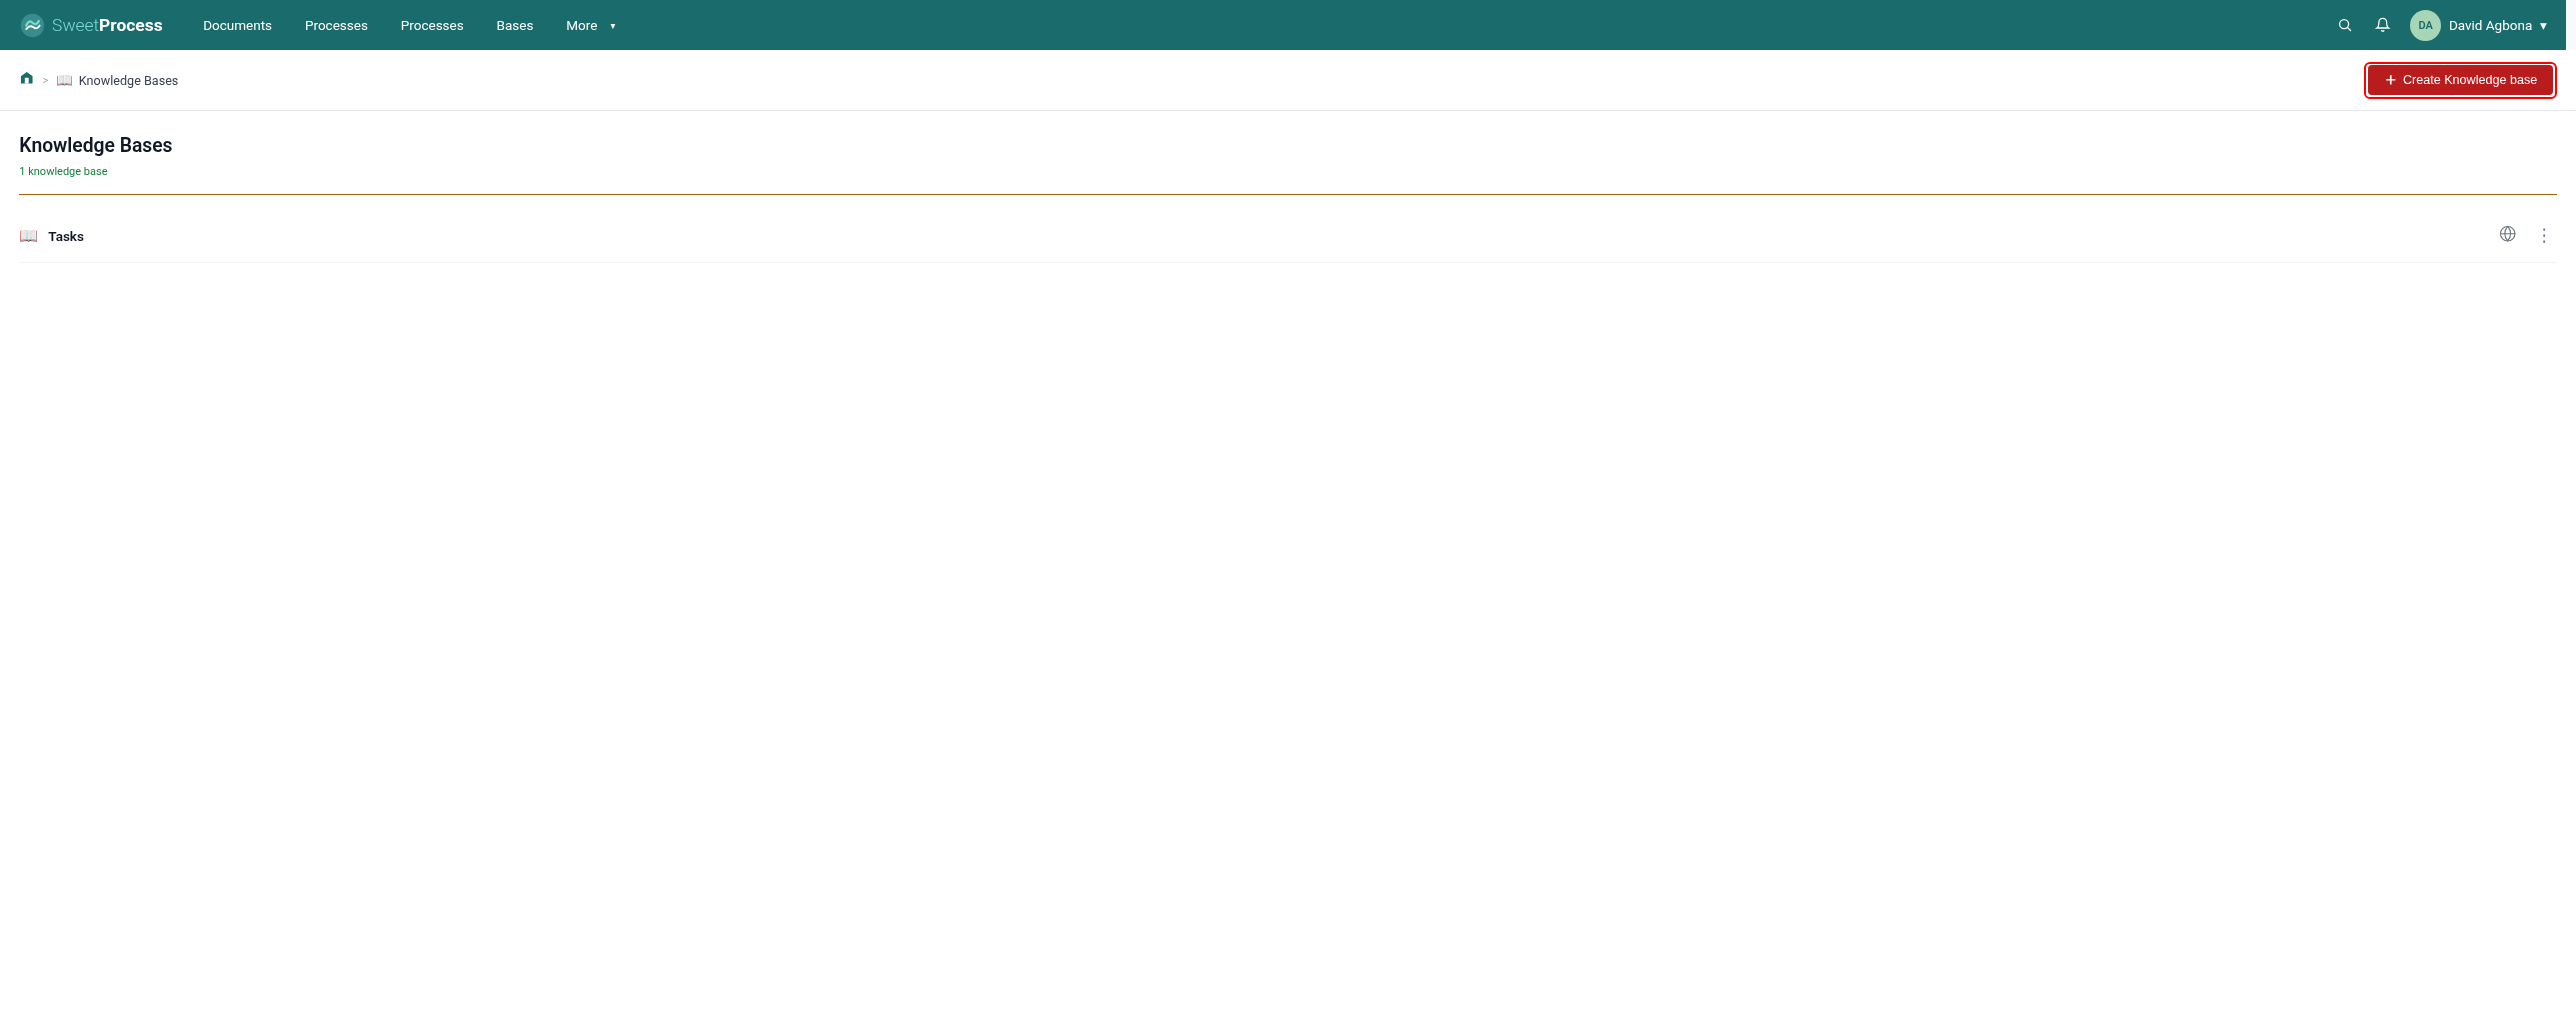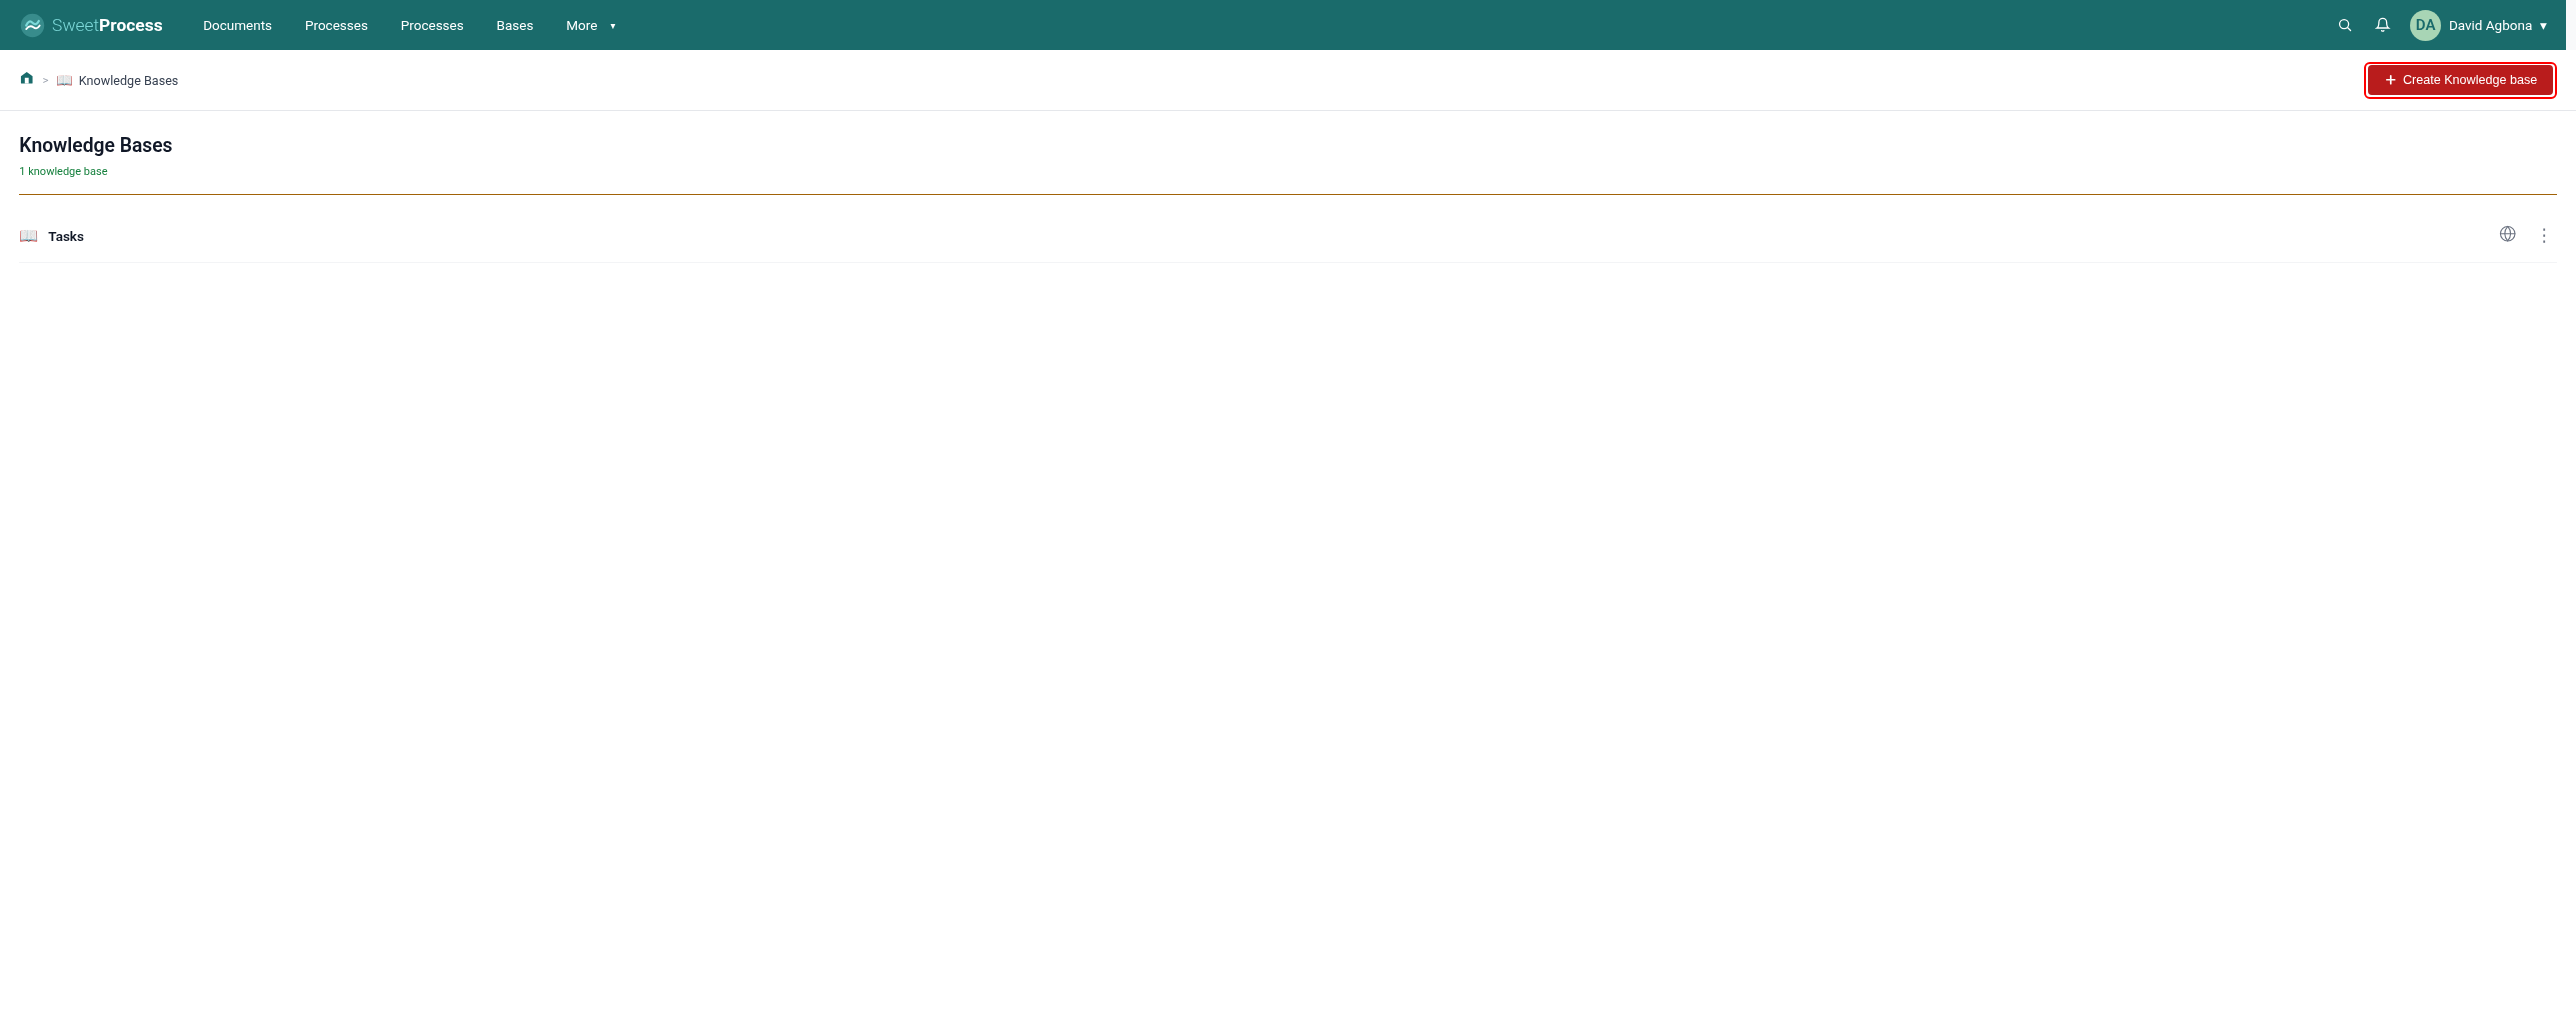--- a/index.html
+++ b/index.html
@@ -109,21 +109,21 @@
     }
 
     .user-avatar {
       width: 31px;
       height: 31px;
       border-radius: 50%;
       background: #a8d5b5;
       display: flex;
       align-items: center;
       justify-content: center;
-      font-size: 15px;
+      font-size: 11px;
       font-weight: 600;
       color: #1a6b6b;
     }
 
     
     .breadcrumb-bar {
       margin-top: 50px;
       background: white;
       border-bottom: 1px solid #e5e7eb;
       padding: 11.6px 19.3px;

